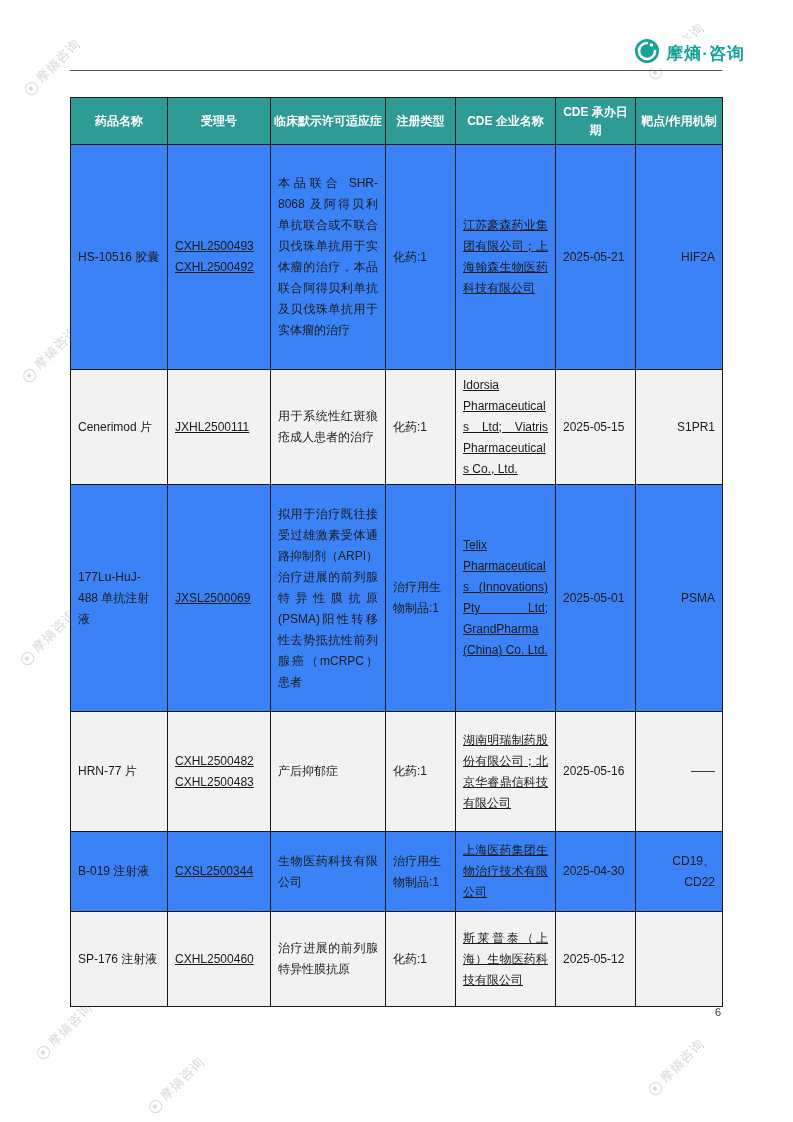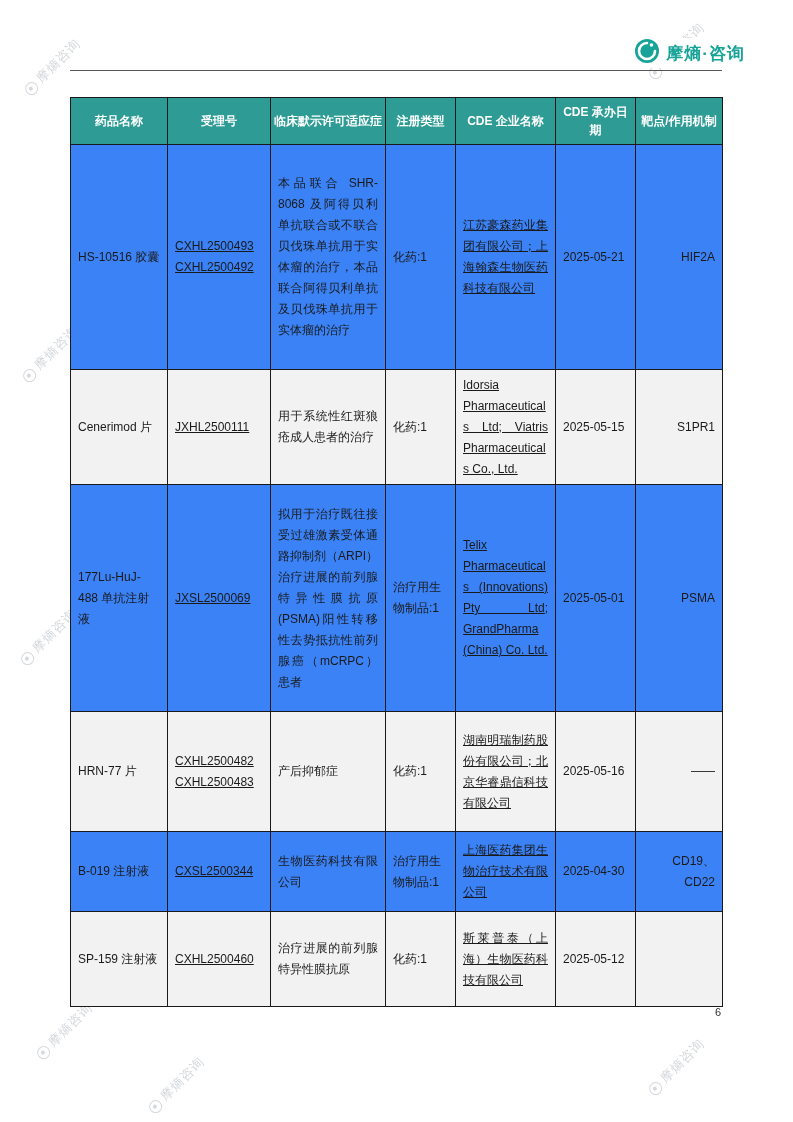--- a/index.html
+++ b/index.html
@@ -239,21 +239,21 @@
       <tr>
         <td class="c-name">B-019 注射液</td>
         <td class="c-acc">CXSL2500344</td>
         <td class="c-ind">生物医药科技有限公司</td>
         <td class="c-reg">治疗用生物制品:1</td>
         <td class="c-comp">上海医药集团生物治疗技术有限公司</td>
         <td class="c-date">2025-04-30</td>
         <td class="c-target">CD19、CD22</td>
       </tr>
       <tr>
-        <td class="c-name">SP-159 注射液</td>
+        <td class="c-name">SP-176 注射液</td>
         <td class="c-acc">CXHL2500460</td>
         <td class="c-ind">治疗进展的前列腺特异性膜抗原</td>
         <td class="c-reg">化药:1</td>
         <td class="c-comp">斯莱普泰（上海）生物医药科技有限公司</td>
         <td class="c-date">2025-05-12</td>
         <td class="c-target"></td>
       </tr>
     </tbody>
   </table>
 

